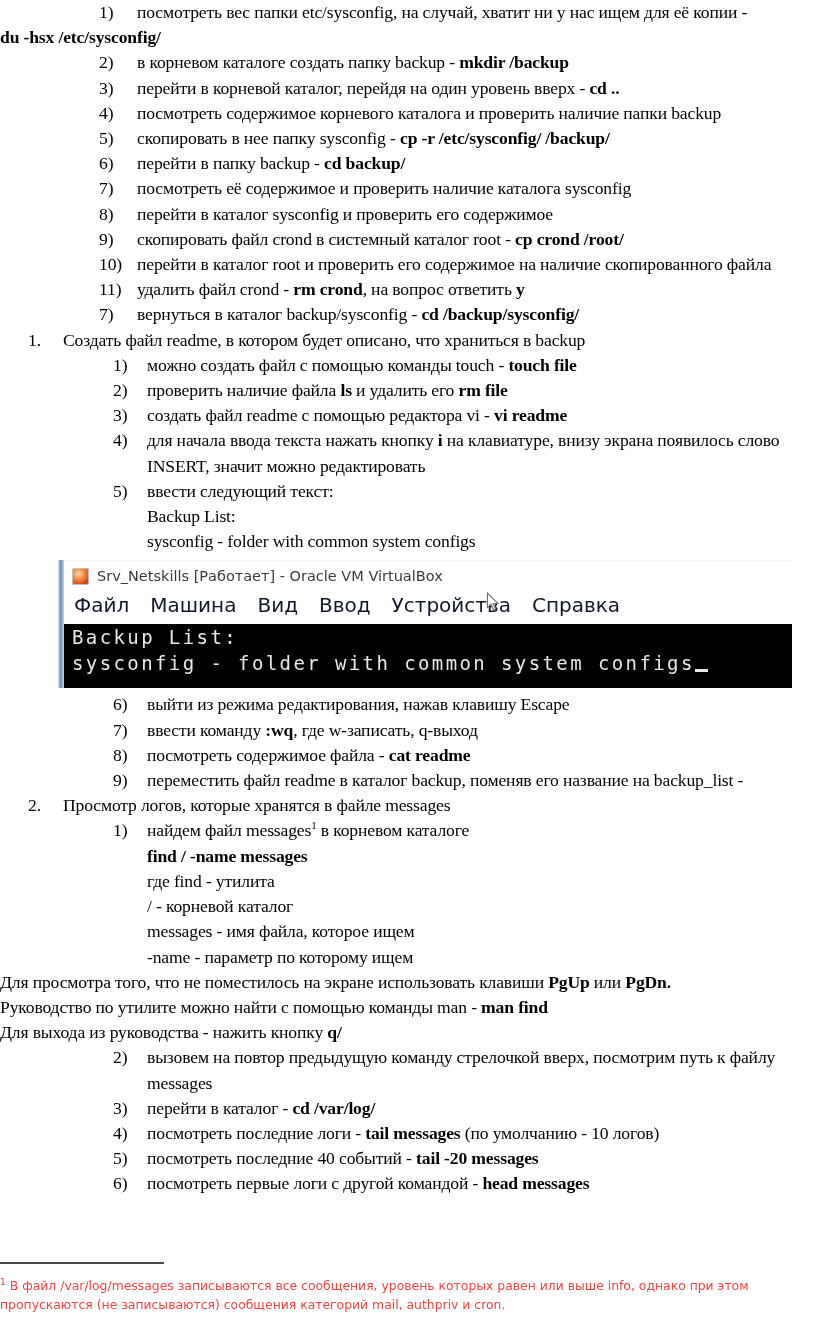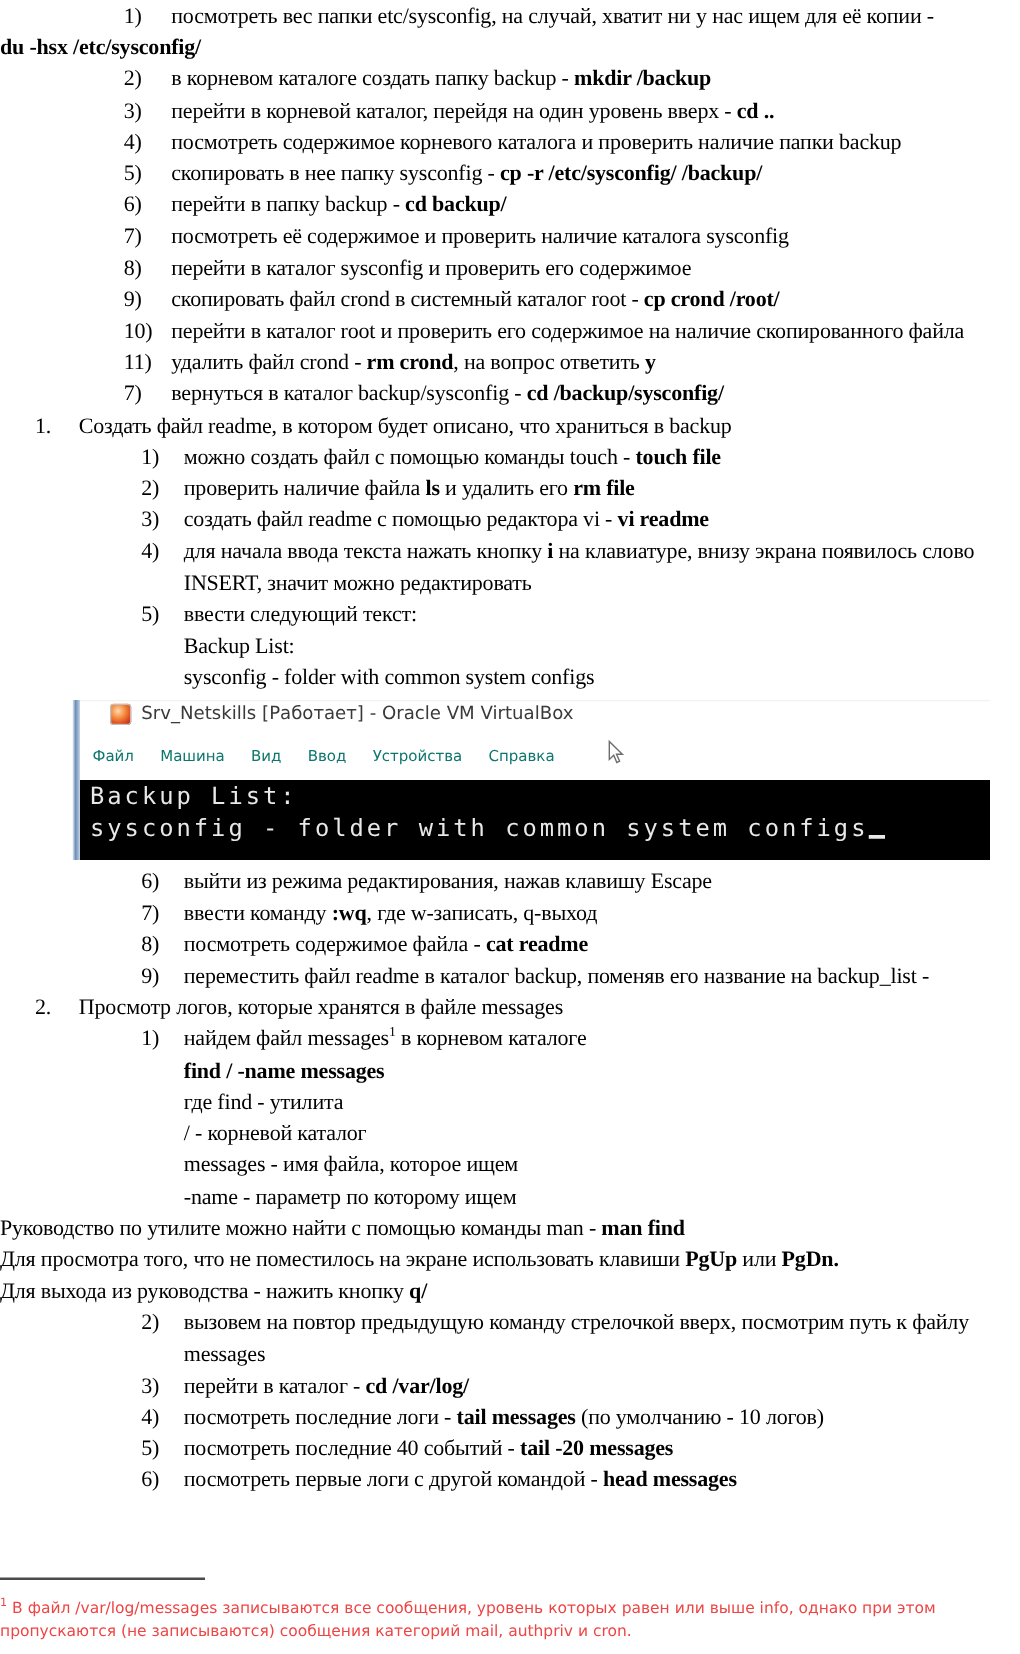--- a/index.html
+++ b/index.html
@@ -76,45 +76,44 @@
     left: 6px; top: 0;
     width: 728px; height: 65px;
     background: #ffffff;
     border-top: 1px solid #f2f2f2;
   }
   .vbox-titlebar {
     position: absolute;
     left: 14px; top: 3px;
     height: 26px;
     display: flex;
-    align-items: flex-start;
+    align-items: center;
     font-family: "DejaVu Sans", "Liberation Sans", sans-serif;
     font-size: 14.5px;
     color: #3a3a3a;
     white-space: nowrap;
-    margin-left: 16px;
   }
   .vbox-icon {
     width: 17px; height: 17px;
     margin-right: 8px;
     border-radius: 3px;
     background: radial-gradient(circle at 38% 34%, #ffd9b0 0%, #f58a3c 38%, #d9411e 72%, #8e2410 100%);
     box-shadow: inset 0 0 0 1px #bfbfbf;
     flex: 0 0 auto;
   }
   .vbox-menubar {
     position: absolute;
     left: 16px; top: 32px;
     height: 26px;
     display: flex;
     align-items: center;
     gap: 21px;
     font-family: "DejaVu Sans", "Liberation Sans", sans-serif;
-    font-size: 12px;
-    color: #0f766e;
+    font-size: 20px;
+    color: #0f172a;
     white-space: nowrap;
   }
   .cursor {
     position: absolute;
     left: 428px; top: 32px;
     width: 14px; height: 20px;
     z-index: 5;
   }
   .vbox-term {
     position: absolute;
@@ -370,27 +369,27 @@
   </div>
   <div class="row cont-c">
     <span>messages - имя файла, которое ищем</span>
   </div>
   <div class="row cont-c">
     <span>-name - параметр по которому ищем</span>
   </div>
 
   <div class="row lvl-flush">
     <span class="txt">
-      <span>Руководство по утилите можно найти с помощью команды man  - </span><b>man find</b>
+      <span>Для просмотра того, что не поместилось на экране использовать клавиши </span><b>PgUp</b><span> или </span><b>PgDn.</b>
     </span>
   </div>
 
   <div class="row lvl-flush">
     <span class="txt">
-      <span>Для просмотра того, что не поместилось на экране использовать клавиши </span><b>PgUp</b><span> или </span><b>PgDn.</b>
+      <span>Руководство по утилите можно найти с помощью команды man  - </span><b>man find</b>
     </span>
   </div>
 
   <div class="row lvl-flush">
     <span class="txt">
       <span>Для выхода из руководства - нажить кнопку </span><b>q/</b>
     </span>
   </div>
 
   <div>

